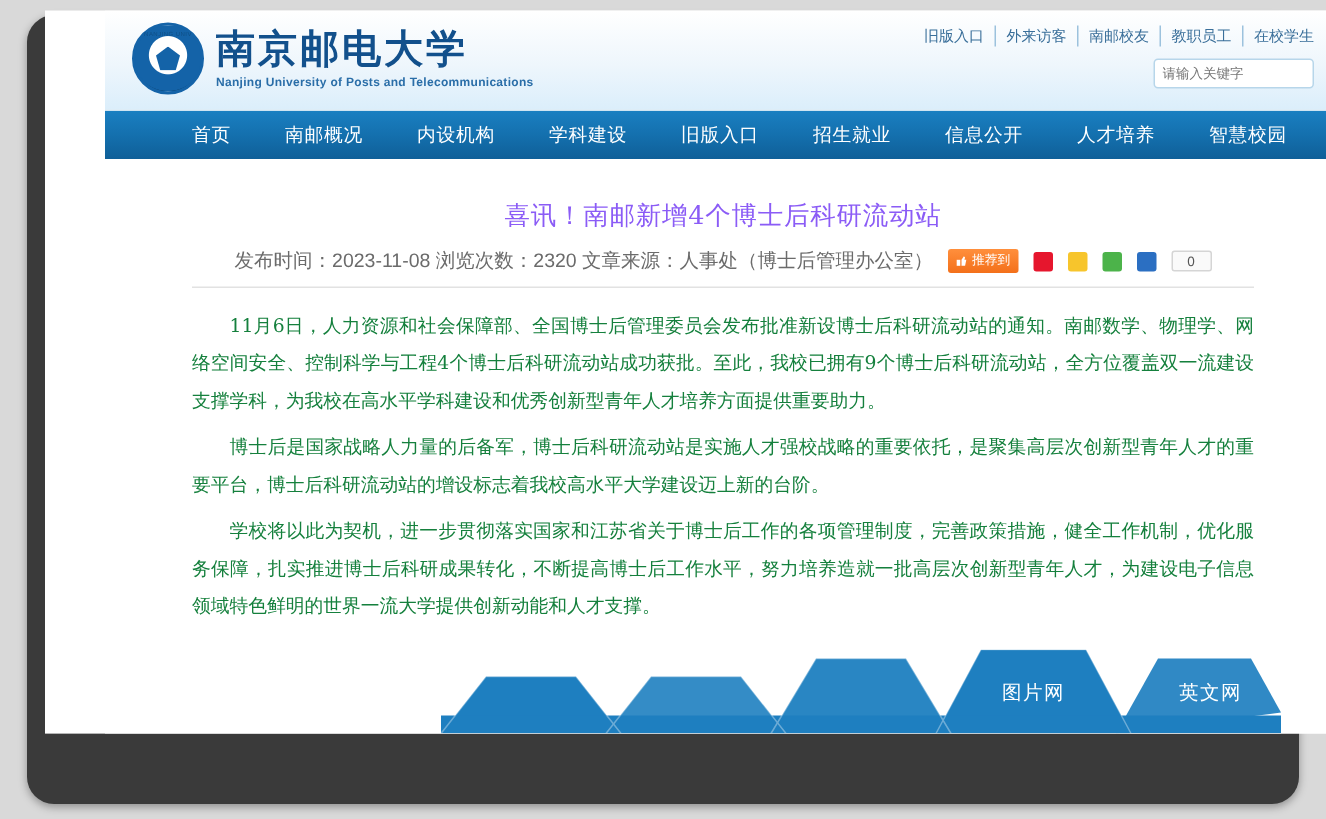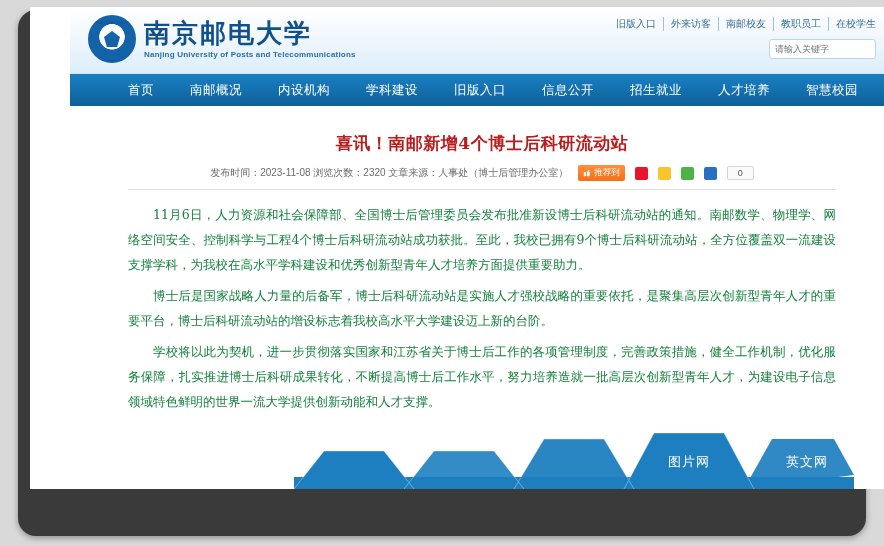--- a/index.html
+++ b/index.html
@@ -153,36 +153,36 @@
     position: relative;
     padding: 18px 58px 0 58px;
     height: 384px;
     box-sizing: border-box;
     background: #fff;
   }
   .title {
     text-align: center;
     font-family: "DejaVu Serif", serif;
     font-size: 17px;
-    font-weight: bold;
-    color: #b91c1c;
+    font-weight: normal;
+    color: #8b5cf6;
     margin: 8px 0 10px 0;
     letter-spacing: .5px;
   }
   .meta-row {
     display: flex;
     align-items: center;
     justify-content: center;
     gap: 10px;
     border-bottom: 1px solid #e2e2e2;
     padding-bottom: 8px;
     margin-bottom: 12px;
   }
   .meta-text {
-    font-size: 10px;
+    font-size: 13px;
     color: #6b6b6b;
     white-space: nowrap;
   }
   .share-badge {
     display: inline-flex;
     align-items: center;
     gap: 3px;
     background: linear-gradient(to bottom,#ff8f3c,#f3701a);
     color: #fff;
     font-size: 8.5px;
@@ -302,22 +302,22 @@
         </div>
       </div>
     </div>
 
     <div class="nav">
       <div class="nav-item">首页</div>
       <div class="nav-item">南邮概况</div>
       <div class="nav-item">内设机构</div>
       <div class="nav-item">学科建设</div>
       <div class="nav-item">旧版入口</div>
+      <div class="nav-item">招生就业</div>
       <div class="nav-item">信息公开</div>
-      <div class="nav-item">招生就业</div>
       <div class="nav-item">人才培养</div>
       <div class="nav-item">智慧校园</div>
       <div class="nav-item">English</div>
     </div>
 
     <div class="content">
       <div class="title">喜讯！南邮新增4个博士后科研流动站</div>
 
       <div class="meta-row">
         <div class="meta-text">发布时间：2023-11-08 浏览次数：2320 文章来源：人事处（博士后管理办公室）</div>

